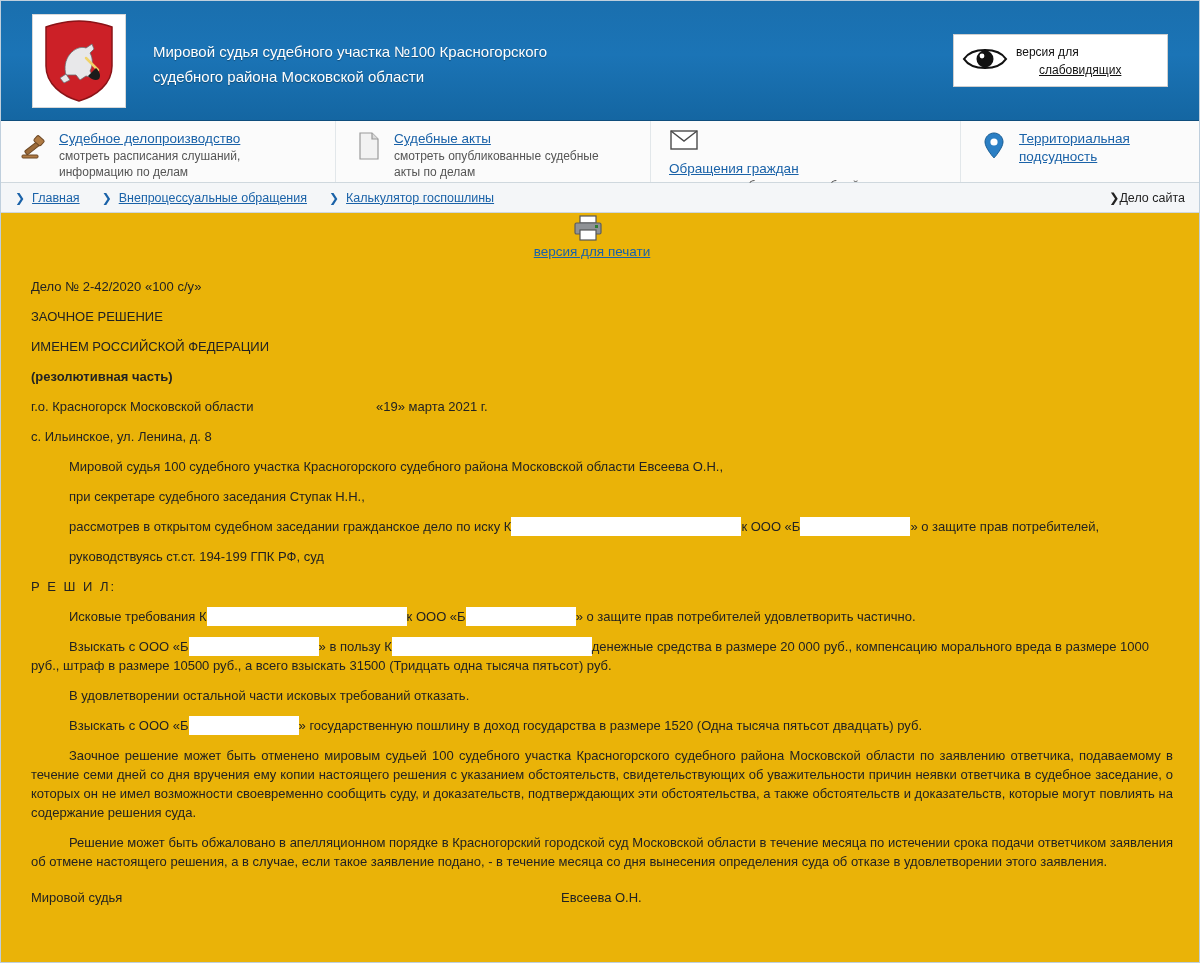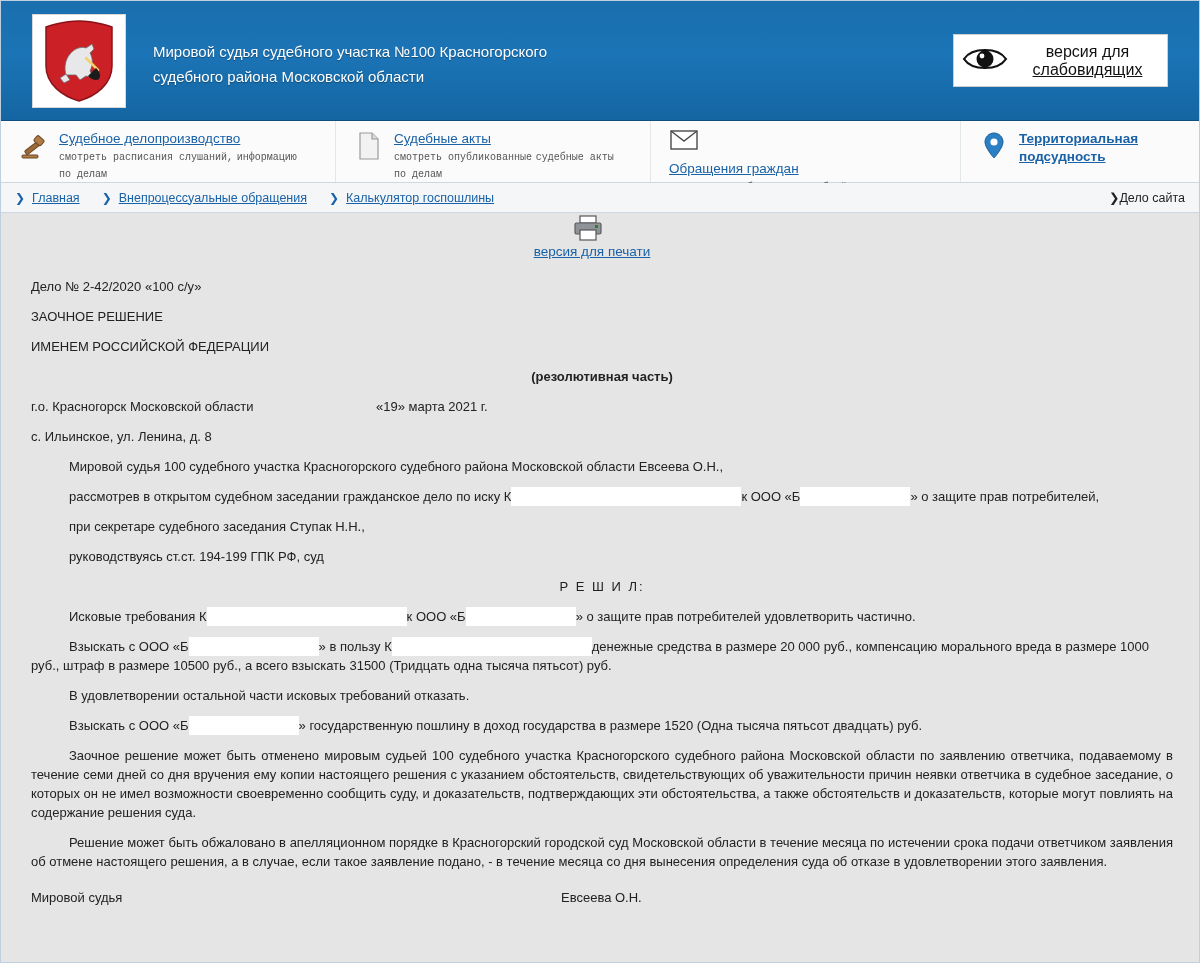--- a/index.html
+++ b/index.html
@@ -9,21 +9,21 @@
   }
   body {
     font-family: "Liberation Sans", sans-serif;
     color: #222;
     font-size: 13px;
   }
   .page {
     width: 1200px;
     height: 963px;
     position: relative;
-    background: #e5e5e5;
+    background: #eab308;
     border: 1px solid #bfcfdd;
     box-sizing: border-box;
     overflow: hidden;
   }
 
   
   .header {
     height: 120px;
     background: linear-gradient(to bottom, #1a6fae 0%, #1b74b6 45%, #1466a2 100%);
     position: relative;
@@ -59,27 +59,27 @@
     height: 53px;
     background: #fff;
     border: 1px solid #cfcfcf;
     box-sizing: border-box;
     display: flex;
     align-items: center;
     gap: 8px;
     padding: 0 8px;
   }
   .vision-text {
-    font-size: 16px;
+    font-size: 12px;
     color: #111;
     line-height: 18px;
-    text-align: center;
+    text-align: left;
     flex: 1;
   }
-  .vision-text u { text-decoration: underline; }
+  .vision-text u { text-decoration: underline; margin-left: 23px; }
 
   
   .navbar {
     display: flex;
     height: 62px;
     background: #fbfbfb;
     border-bottom: 1px solid #cfd8de;
     box-sizing: border-box;
   }
   .nav-cell {
@@ -87,43 +87,42 @@
     gap: 10px;
     padding: 9px 24px 0 18px;
     box-sizing: border-box;
     border-right: 1px solid #e2e7ea;
     align-items: flex-start;
   }
   .nav-cell:last-child { border-right: none; }
   .nav-cell.c1 { width: 335px; }
   .nav-cell.c2 { width: 315px; }
   .nav-cell.c3 { width: 310px; flex-direction: column; }
-  .nav-cell.c4 { width: 238px; font-weight: bold; }
+  .nav-cell.c4 { width: 238px; }
   .nav-ico {
     width: 30px;
     min-width: 30px;
     height: 32px;
     display: flex;
     align-items: center;
     justify-content: center;
   }
   .nav-link {
     color: #1a62a8;
     font-size: 13.5px;
     text-decoration: underline;
     display: block;
     line-height: 18px;
     cursor: pointer;
   }
   .nav-sub {
     color: #555;
-    font-size: 10px;
+    font-size: 12px;
     line-height: 15px;
     margin-top: 9px;
-    font-family: Liberation Mono, monospace;
   }
 
   
   .crumbbar {
     height: 30px;
     background: #f4f6f8;
     border-bottom: 1px solid #cfd8de;
     display: flex;
     align-items: center;
     padding: 0 14px;
@@ -174,21 +173,21 @@
 
   
   .doc {
     padding: 14px 26px 0 30px;
     font-size: 13px;
     color: #222;
     line-height: 19px;
   }
   .doc p { margin: 4px 0 11px 0; }
   .ind { text-indent: 38px; }
-  .center { text-align: center; }
+  .center { text-align: left; }
   .bold { font-weight: bold; }
   .justify { text-align: justify; }
   .sp { letter-spacing: 2px; }
   .row2 {
     display: flex;
     margin-bottom: 11px;
   }
   .row2 .left { width: 345px; }
   .redact {
     display: inline-block;
@@ -340,26 +339,26 @@
     <p class="center bold">(резолютивная часть)</p>
 
     <div class="row2">
       <span class="left">г.о. Красногорск Московской области</span>
       <span>«19» марта 2021 г.</span>
     </div>
 
     <p>с. Ильинское, ул. Ленина,  д. 8</p>
 
     <p class="ind">Мировой судья 100 судебного участка Красногорского судебного района Московской области Евсеева О.Н.,</p>
+    <p class="ind">при секретаре судебного заседания Ступак Н.Н.,</p>
+
     <p class="ind">
       <span>рассмотрев в открытом судебном заседании гражданское дело по иску К</span><span class="redact w230">&nbsp;</span><span>к ООО «Б</span><span class="redact w110">&nbsp;</span><span>» о защите прав потребителей,</span>
     </p>
 
-    <p class="ind">при секретаре судебного заседания Ступак Н.Н.,</p>
-
     <p class="ind">руководствуясь ст.ст. 194-199 ГПК РФ, суд</p>
 
     <p class="center sp">Р Е Ш И Л:</p>
 
     <p class="ind">
       <span>Исковые требования К</span><span class="redact w200">&nbsp;</span><span>к ООО «Б</span><span class="redact w110">&nbsp;</span><span>» о защите прав потребителей удовлетворить частично.</span>
     </p>
 
 
     <p class="ind">

